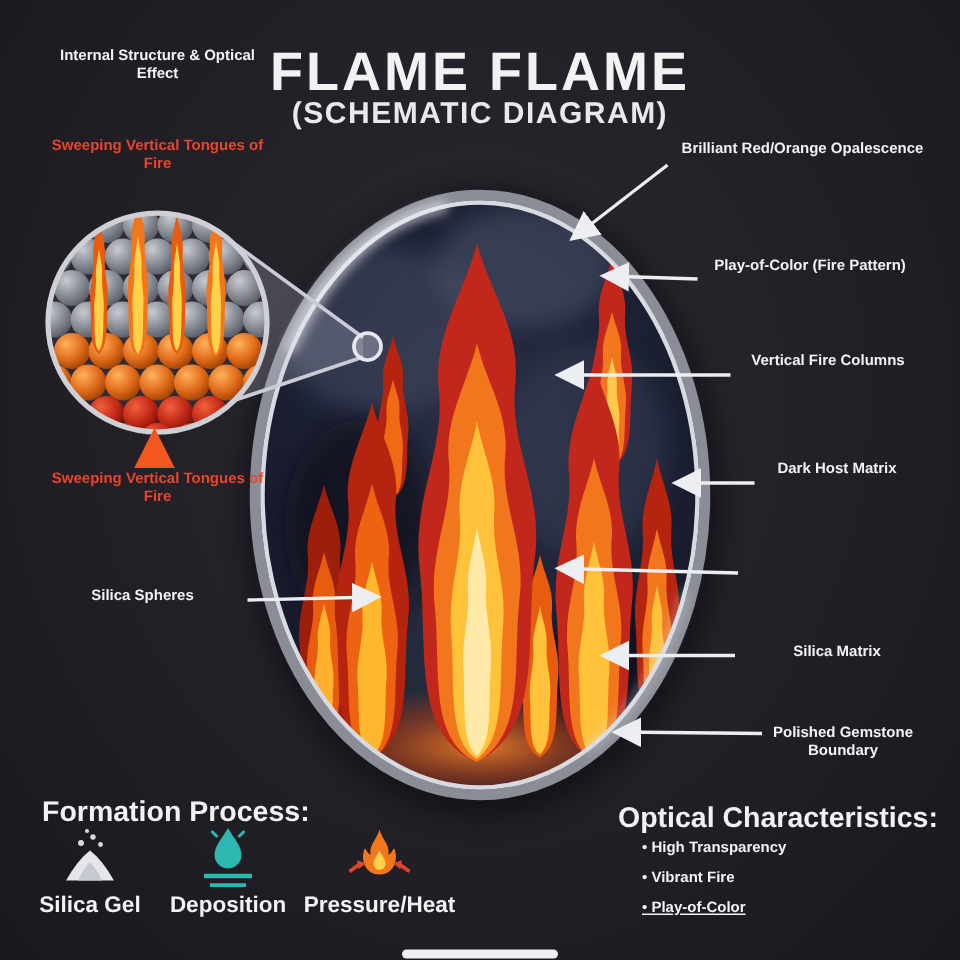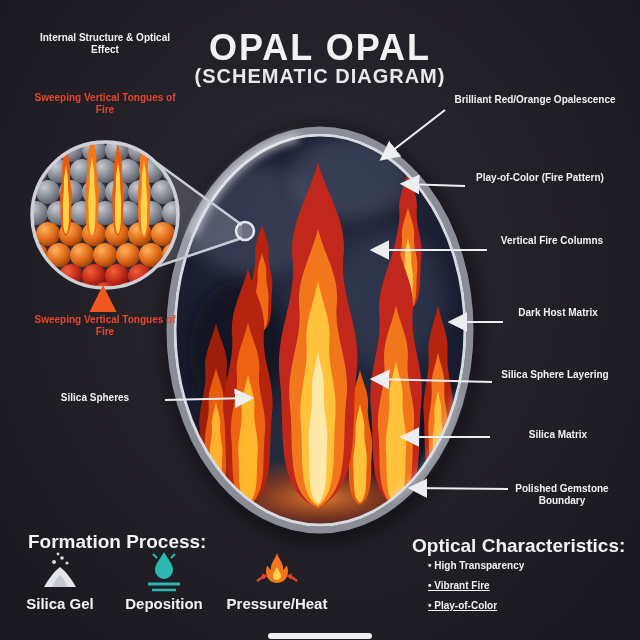--- a/index.html
+++ b/index.html
@@ -11,21 +11,21 @@
   .art{position:absolute;left:0;top:0;z-index:1;}
   .txt{position:absolute;z-index:2;font-weight:bold;line-height:1.22;}
   .center{text-align:center;}
   .white{color:#f2f2f2;}
   .red{color:#e8462c;}
   .title{font-size:36px;letter-spacing:2px;white-space:nowrap;}
   .subtitle{font-size:20px;letter-spacing:1px;white-space:nowrap;color:#e9e9ec;}
   .lbl{font-size:10px;}
   .h17{font-size:19px;white-space:nowrap;}
   .nowrap{white-space:nowrap;}
-  .form-items{position:absolute;left:14px;top:549px;z-index:2;display:flex;gap:12px;}
+  .form-items{position:absolute;left:14px;top:549px;z-index:2;display:flex;gap:0;}
   .form-item{display:flex;flex-direction:column;align-items:center;}
   .form-item .ic{height:44px;}
   .form-item .cap{font-size:15px;font-weight:bold;margin-top:2px;white-space:nowrap;}
   .bottom-bar{position:absolute;left:268px;top:633px;width:104px;height:6px;background:#eef0f4;border-radius:3px;z-index:2;}
 </style>
 </head>
 <body>
 
 <div class="canvas">
 
@@ -224,34 +224,33 @@
       <path d="M487,250 L374,250" marker-end="url(#mW)"></path>
       <path d="M503,322 L452,322" marker-end="url(#mW)"></path>
       <path d="M492,382 L374,379" marker-end="url(#mW)"></path>
       <path d="M490,437 L404,437" marker-end="url(#mW)"></path>
       <path d="M508,489 L412,488" marker-end="url(#mW)"></path>
       <path d="M165,400 L250,398" marker-end="url(#mW)"></path>
     </g>
     <path d="M103,309 L103,291" stroke="#f2571f" stroke-width="3" fill="none" marker-end="url(#mO)"></path>
   </svg>
 
-  <div class="txt title white center" style="left:0;right:0;top:26px;">OPAL OPAL</div>
+  <div class="txt title white center" style="left:0;right:0;top:26px;">FLAME FLAME</div>
   <div class="txt subtitle center" style="left:0;right:0;top:64px;">(SCHEMATIC DIAGRAM)</div>
 
   <div class="txt lbl white center" style="left:30px;top:32px;width:150px;">Internal Structure &amp; Optical Effect</div>
   <div class="txt lbl red center" style="left:30px;top:92px;width:150px;">Sweeping Vertical Tongues of Fire</div>
   <div class="txt lbl red center" style="left:30px;top:314px;width:150px;">Sweeping Vertical Tongues of Fire</div>
 
   <div class="txt lbl white center" style="left:30px;top:392px;width:130px;">Silica Spheres</div>
 
   <div class="txt lbl white center" style="left:440px;top:94px;width:190px;">Brilliant Red/Orange Opalescence</div>
   <div class="txt lbl white center" style="left:470px;top:172px;width:140px;">Play-of-Color (Fire Pattern)</div>
   <div class="txt lbl white center" style="left:492px;top:235px;width:120px;">Vertical Fire Columns</div>
   <div class="txt lbl white center" style="left:508px;top:307px;width:100px;">Dark Host Matrix</div>
-  <div class="txt lbl white center" style="left:495px;top:369px;width:120px;">Silica Sphere Layering</div>
   <div class="txt lbl white center" style="left:493px;top:429px;width:130px;">Silica Matrix</div>
   <div class="txt lbl white center" style="left:512px;top:464px;width:100px;margin-top:19px;">Polished Gemstone Boundary</div>
 
   <div class="txt h17 white" style="left:28px;top:530px;">Formation Process:</div>
   <div class="form-items">
     <div class="form-item" style="width:92px;">
       <svg class="ic" width="44" height="44" viewBox="0 0 44 44">
         <path d="M6,38 Q14,24 22,18 Q30,24 38,38 Z" fill="#e4e6ea"></path>
         <path d="M14,38 Q18,29 22,26 Q26,29 30,38 Z" fill="#c6c9d2"></path>
         <circle cx="16" cy="13" r="2" fill="#d8dade"></circle>
@@ -279,17 +278,17 @@
         <polygon points="7,24.5 13,26.5 8,30.5" fill="#e0442a"></polygon>
         <line x1="42" y1="32" x2="35" y2="27" stroke="#e0442a" stroke-width="2.5"></line>
         <polygon points="37,24.5 31,26.5 36,30.5" fill="#e0442a"></polygon>
       </svg>
       <div class="cap">Pressure/Heat</div>
     </div>
   </div>
 
   <div class="txt h17 white" style="left:412px;top:534px;">Optical Characteristics:</div>
   <div class="txt lbl white nowrap" style="left:428px;top:560px;">• High Transparency</div>
-  <div class="txt lbl white nowrap" style="left:428px;top:580px;text-decoration:underline;">• Vibrant Fire</div>
+  <div class="txt lbl white nowrap" style="left:428px;top:580px;">• Vibrant Fire</div>
   <div class="txt lbl white nowrap" style="left:428px;top:600px;text-decoration:underline;">• Play-of-Color</div>
 
   <div class="bottom-bar"></div>
 </div>
 
 </body></html>

